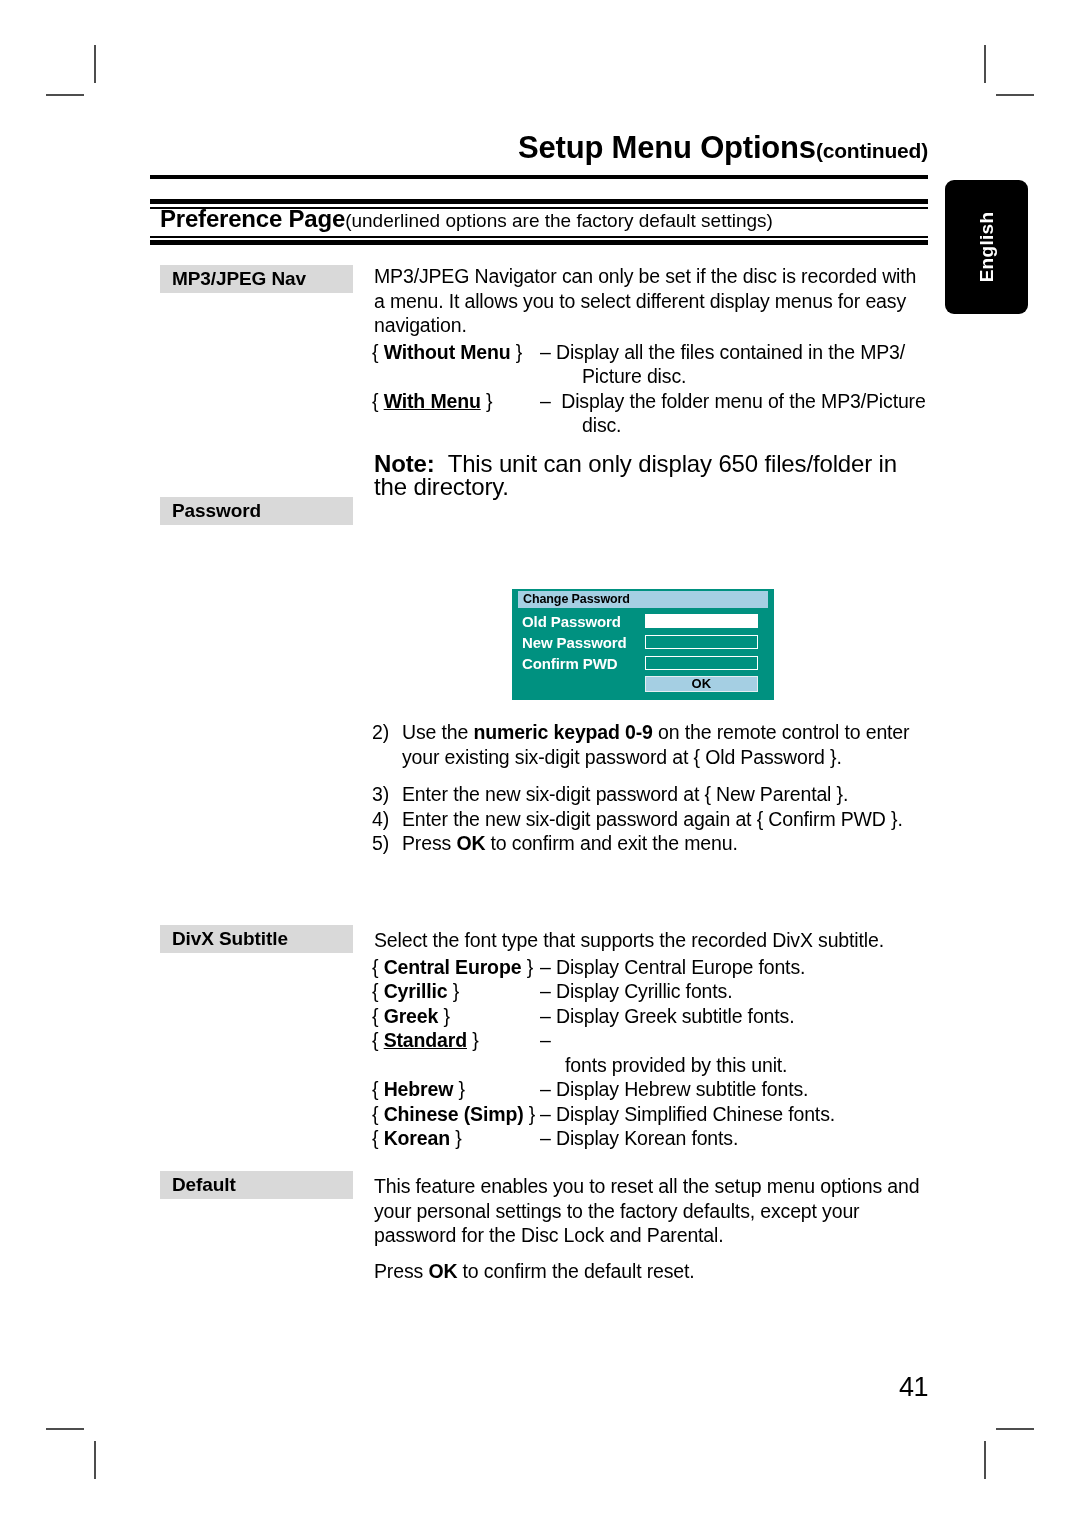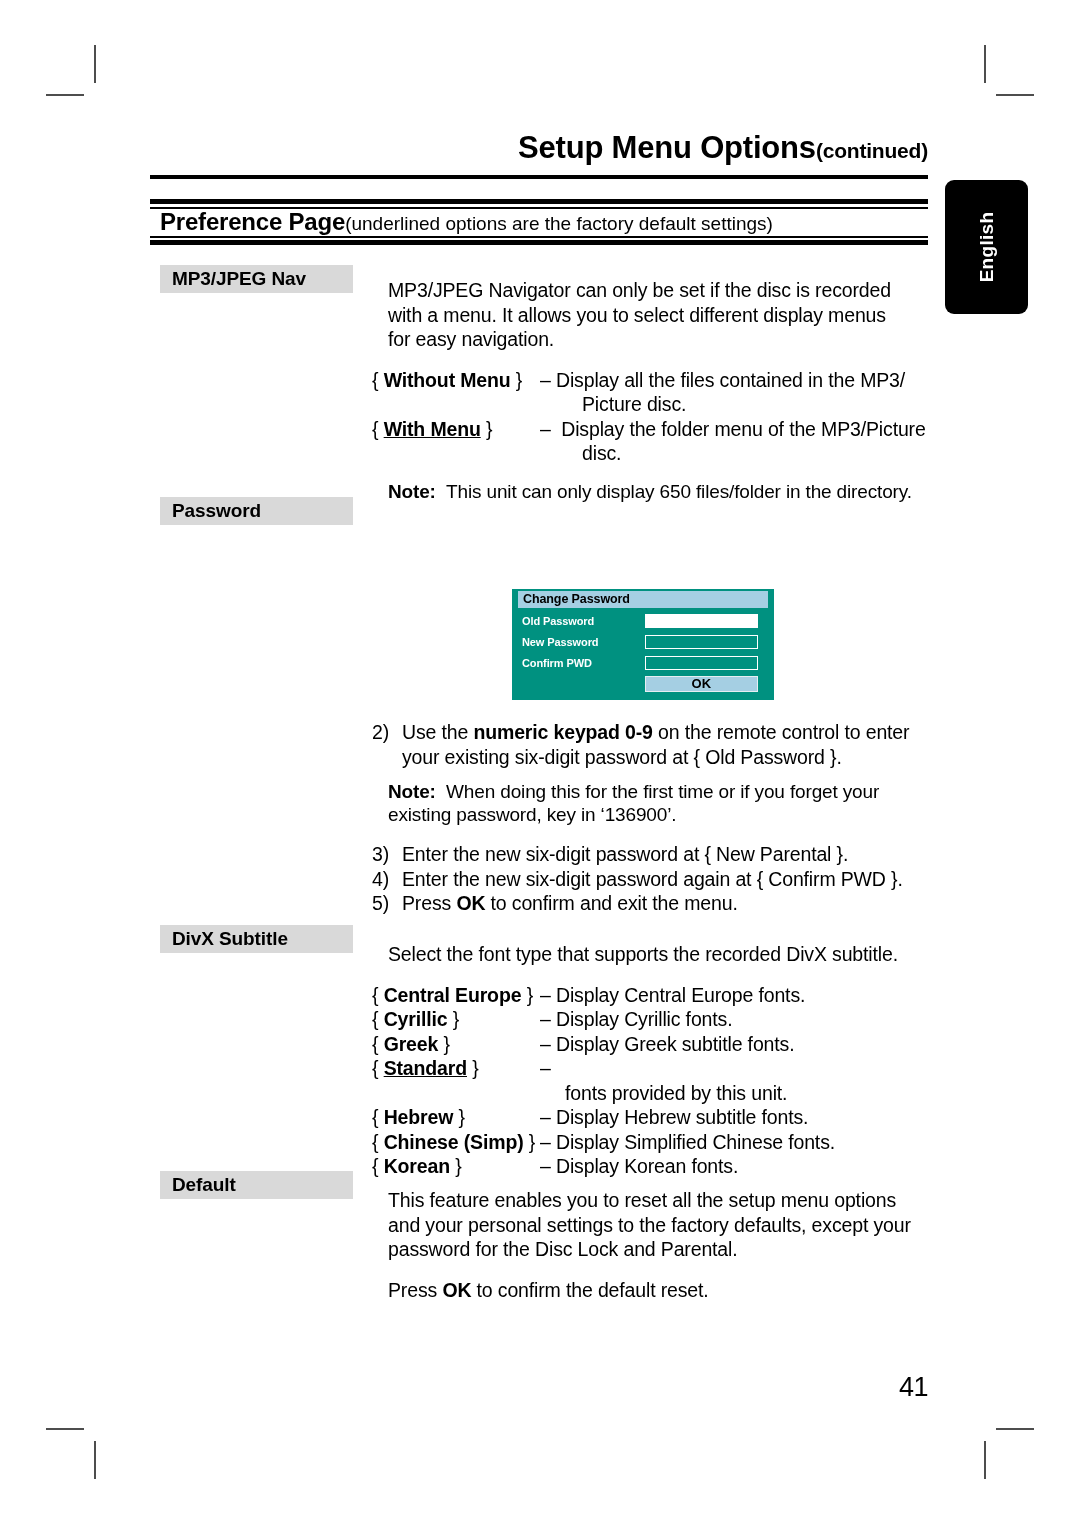--- a/index.html
+++ b/index.html
@@ -70,21 +70,21 @@
   .rule-a-thick { top: 199px; height: 5px; }
   .rule-a-thin  { top: 207px; height: 2px; }
   .rule-b-thin  { top: 236px; height: 2px; }
   .rule-b-thick { top: 240px; height: 5px; }
 
   .pref-head {
     position: absolute;
     left: 160px;
     top: 209px;
     height: 27px;
-    line-height: 25px;
+    line-height: 20px;
     white-space: nowrap;
   }
   .pref-head .big {
     font-size: 24px;
     font-weight: bold;
     letter-spacing: -0.2px;
   }
   .pref-head .sm {
     font-size: 19px;
     font-weight: normal;
@@ -130,26 +130,26 @@
 
   
   .body-col {
     position: absolute;
     left: 372px;
     width: 556px;
     font-size: 19.5px;
     line-height: 24.5px;
     letter-spacing: -0.15px;
   }
-  .body-col p { margin: 16px; }
+  .body-col p { margin: 2px; }
   .body-col b { font-weight: bold; }
   .body-col u { text-decoration: underline; }
 
   .note {
-    font-size: 19px;
+    font-size: 24px;
     line-height: 23px;
   }
   .numrow {
     display: flex;
     align-items: flex-start;
   }
   .numrow .num {
     width: 30px;
     flex: 0 0 30px;
   }
@@ -203,21 +203,21 @@
     position: absolute;
     left: 10px;
     width: 248px;
     height: 17px;
   }
   .dlg-label {
     position: absolute;
     left: 0;
     top: 0;
     color: #ffffff;
-    font-size: 11px;
+    font-size: 15px;
     font-weight: bold;
     line-height: 17px;
     white-space: nowrap;
     letter-spacing: -0.1px;
   }
   .dlg-field {
     position: absolute;
     left: 123px;
     top: 1px;
     width: 113px;
@@ -332,21 +332,20 @@
 
     <div class="dlg-ok">OK</div>
   </div>
 
   <div class="body-col" style="top:720px">
     <div class="numrow">
       <span class="num">2)</span>
       <span class="txt"><span>Use the </span><b>numeric keypad 0-9</b><span> on the remote control to enter your existing six-digit password at { Old Password }.</span></span>
     </div>
 
-    <p class="note" style="margin-top:11px"><b>Note:</b>&nbsp;&nbsp;<span>When doing this for the first time or if you forget your existing password, key in ‘136900’.</span></p>
 
     <div class="numrow" style="margin-top:13px">
       <span class="num">3)</span>
       <span class="txt">Enter the new six-digit password at { New Parental }.</span>
     </div>
     <div class="numrow">
       <span class="num">4)</span>
       <span class="txt">Enter the new six-digit password again at { Confirm PWD }.</span>
     </div>
     <div class="numrow">

